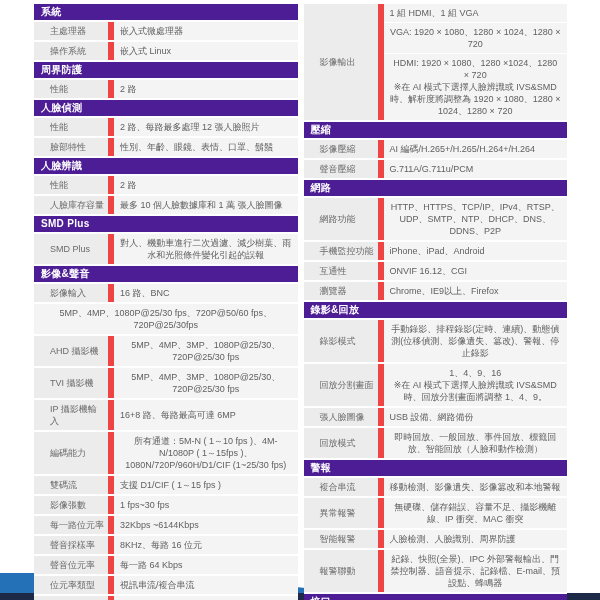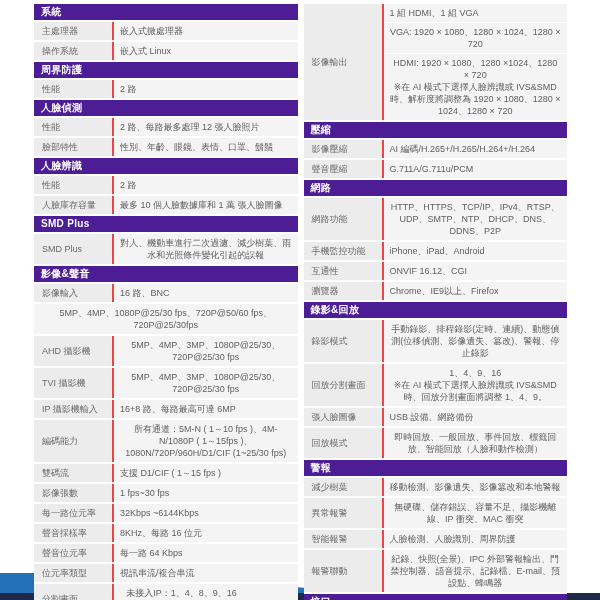--- a/index.html
+++ b/index.html
@@ -22,22 +22,22 @@
     font-size:10px;font-weight:bold;
     padding:2px 7px;line-height:12px;
     border-bottom:2px solid #ffffff;
     letter-spacing:.3px;
   }
   .row{display:flex;align-items:stretch;border-bottom:2px solid #ffffff;}
   .cell-label{
     width:80px;flex:0 0 80px;box-sizing:border-box;
     background:#ececec;color:#6a6a6a;
     font-size:9px;line-height:12px;
-    padding:3px 4px 3px 8px;
-    border-right:2px solid #ef4444;
+    padding:3px 4px 3px 16px;
+    border-right:6px solid #ef4444;
     display:flex;align-items:center;
   }
   .cell-value{
     flex:1;min-width:0;background:#f4f4f4;color:#606060;
     font-size:9px;line-height:12px;
     padding:3px 6px;
     white-space:pre-line;
     display:flex;align-items:center;text-align:center;
   }
   .value-stack{flex:1;min-width:0;display:flex;flex-direction:column;}
@@ -202,21 +202,21 @@
         <div class="row">
           <div class="cell-label">張人臉圖像</div>
           <div class="cell-value">USB 設備、網路備份</div>
         </div>
         <div class="row">
           <div class="cell-label">回放模式</div>
           <div class="cell-value">即時回放、一般回放、事件回放、標籤回放、智能回放（人臉和動作檢測）</div>
         </div>
         <div class="sec-header">警報</div>
         <div class="row">
-          <div class="cell-label">減少樹葉</div>
+          <div class="cell-label">複合串流</div>
           <div class="cell-value">移動檢測、影像遺失、影像篡改和本地警報</div>
         </div>
         <div class="row">
           <div class="cell-label">異常報警</div>
           <div class="cell-value">無硬碟、儲存錯誤、容量不足、攝影機離線、IP 衝突、MAC 衝突</div>
         </div>
         <div class="row">
           <div class="cell-label">智能報警</div>
           <div class="cell-value">人臉檢測、人臉識別、周界防護</div>
         </div>

